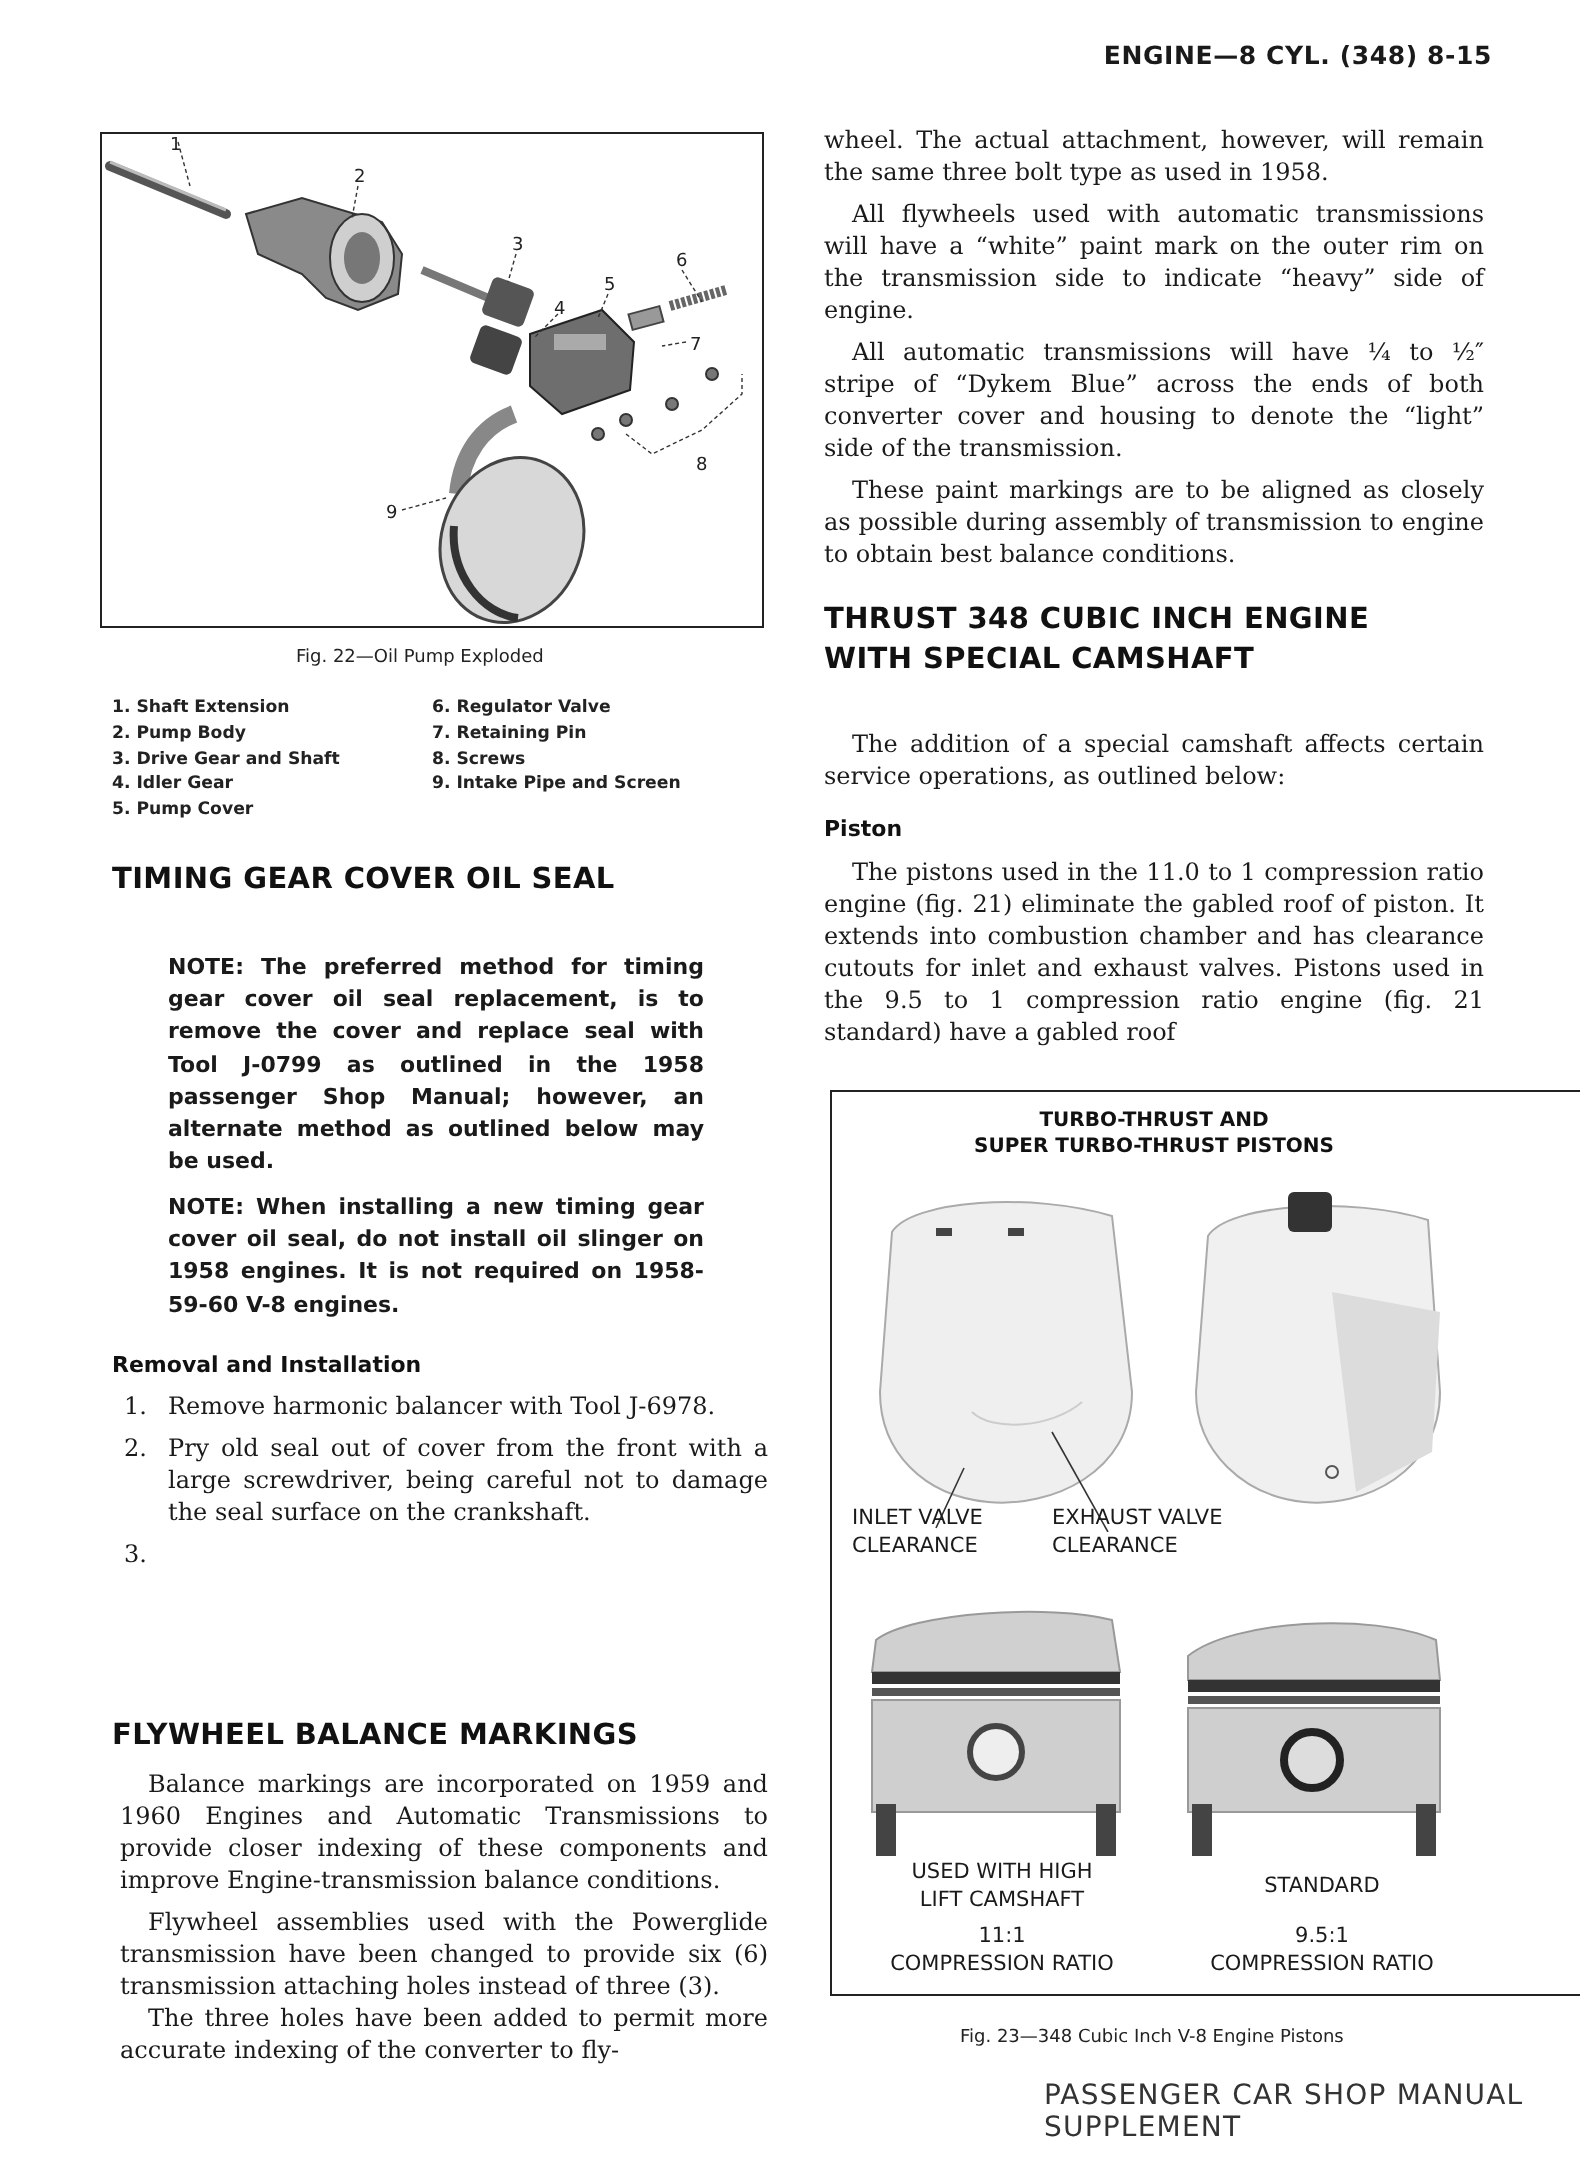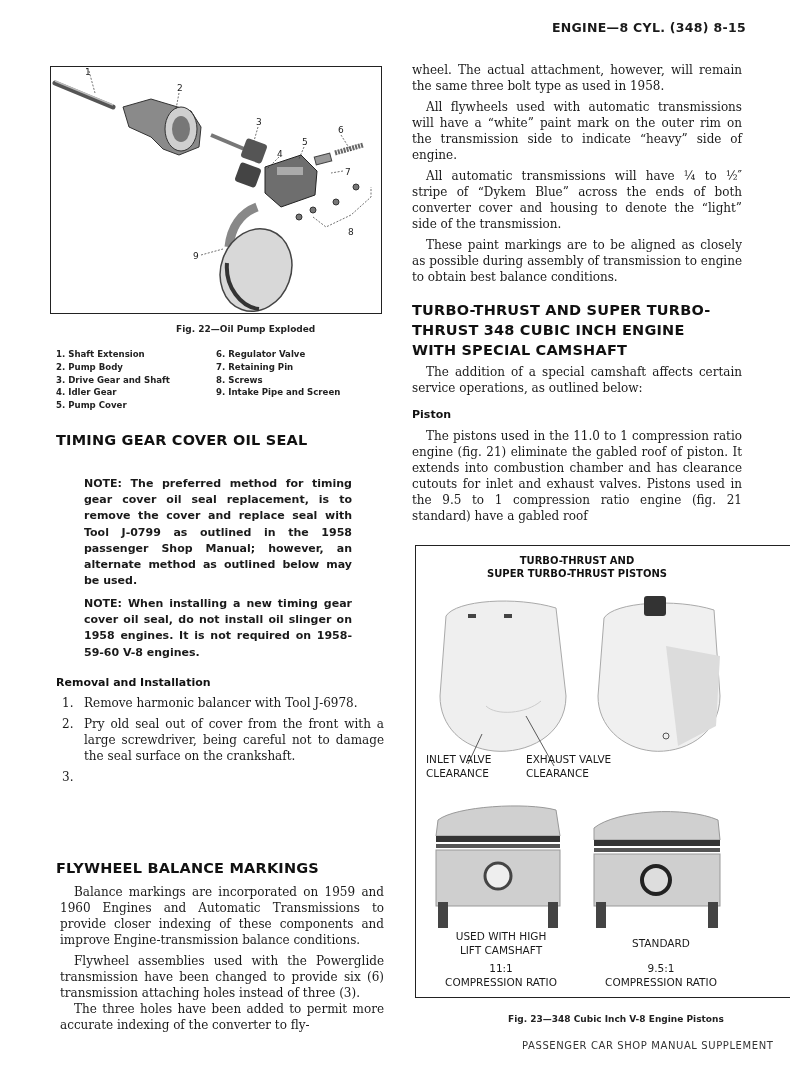--- a/index.html
+++ b/index.html
@@ -1,24 +1,24 @@
 <!DOCTYPE html>
 <html><head>
 <meta charset="utf-8">
 <style>
   html, body { margin: 0; padding: 0; background: #ffffff; }
   body { width: 790px; height: 1085px; position: relative; overflow: hidden; color: #1a1a1a; }
   .abs { position: absolute; }
 
   .running-head { right: 44px; top: 20px; font-family: "DejaVu Sans", sans-serif; font-weight: bold; font-size: 12.5px; letter-spacing: 0.3px; }
-  .footer { left: 522px; top: 1040px; font-family: "DejaVu Sans", sans-serif; font-size: 10px; letter-spacing: 0.6px; color: #333; }
+  .footer { left: 522px; top: 1040px; font-family: "DejaVu Sans", sans-serif; font-size: 14px; letter-spacing: 0.6px; color: #333; }
 
   
   .fig22 { left: 50px; top: 66px; width: 332px; height: 248px; border: 1.5px solid #222; box-sizing: border-box; }
-  .fig-caption { font-family: "DejaVu Sans", sans-serif; font-weight: bold; font-size: 9px; color: #222; margin-left: 28px; }
+  .fig-caption { font-family: "DejaVu Sans", sans-serif; font-weight: normal; font-size: 9px; color: #222; }
   .legend { left: 56px; top: 348px; width: 340px; font-family: "DejaVu Sans", sans-serif; font-weight: bold; font-size: 8.6px; line-height: 12.8px; color: #222; }
   .legend .col { position: absolute; top: 0; }
   .legend .col.c1 { left: 0; }
   .legend .col.c2 { left: 160px; }
 
   .h2 { font-family: "DejaVu Sans", sans-serif; font-weight: bold; font-size: 14.5px; line-height: 20px; color: #111; letter-spacing: 0.2px; }
   .h3 { font-family: "DejaVu Sans", sans-serif; font-weight: bold; font-size: 11px; color: #111; }
   .note { font-family: "DejaVu Sans", sans-serif; font-weight: bold; font-size: 11px; line-height: 16.2px; color: #1a1a1a; text-align: justify; }
   .body { font-family: "DejaVu Serif", serif; font-size: 12px; line-height: 16px; color: #1a1a1a; text-align: justify; }
   .body p { margin: 0 0 5px 0; text-indent: 14px; }
@@ -149,21 +149,20 @@
 </div>
 
 <div class="abs body" style="left:412px; top:62px; width:330px;">
   <p class="noind">wheel. The actual attachment, however, will remain the same three bolt type as used in 1958.</p>
   <p>All flywheels used with automatic transmissions will have a “white” paint mark on the outer rim on the transmission side to indicate “heavy” side of engine.</p>
   <p>All automatic transmissions will have ¼ to ½″ stripe of “Dykem Blue” across the ends of both converter cover and housing to denote the “light” side of the transmission.</p>
   <p>These paint markings are to be aligned as closely as possible during assembly of transmission to engine to obtain best balance conditions.</p>
 </div>
 
 <div class="abs h2" style="left:412px; top:300px; width:330px;">
-  <div>TURBO-THRUST AND SUPER TURBO-</div>
   <div>THRUST 348 CUBIC INCH ENGINE</div>
   <div>WITH SPECIAL CAMSHAFT</div>
 </div>
 
 <div class="abs body" style="left:412px; top:364px; width:330px;">
   <p>The addition of a special camshaft affects certain service operations, as outlined below:</p>
 </div>
 
 <div class="abs h3" style="left:412px; top:408px;">Piston</div>
 

